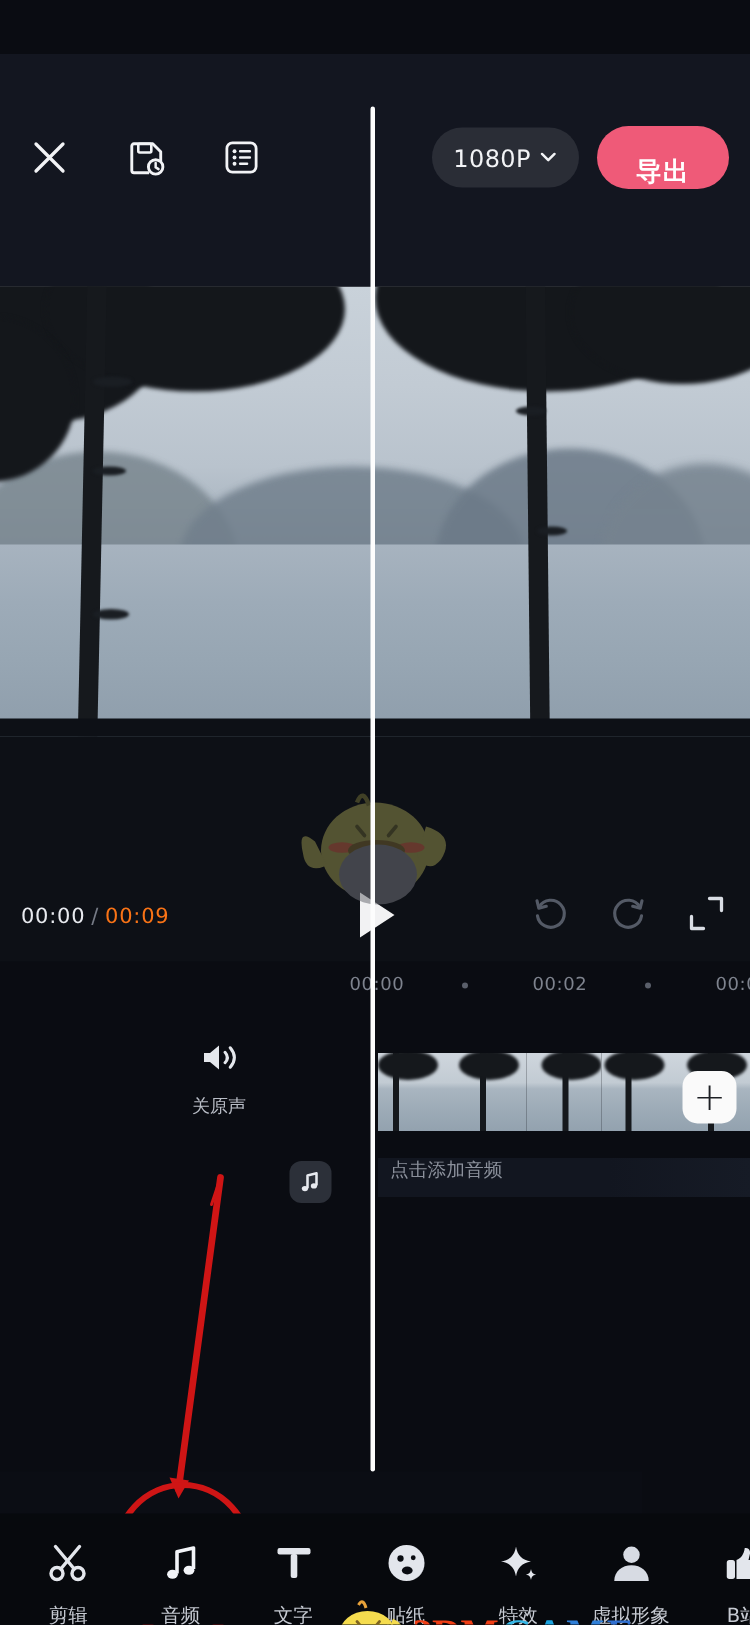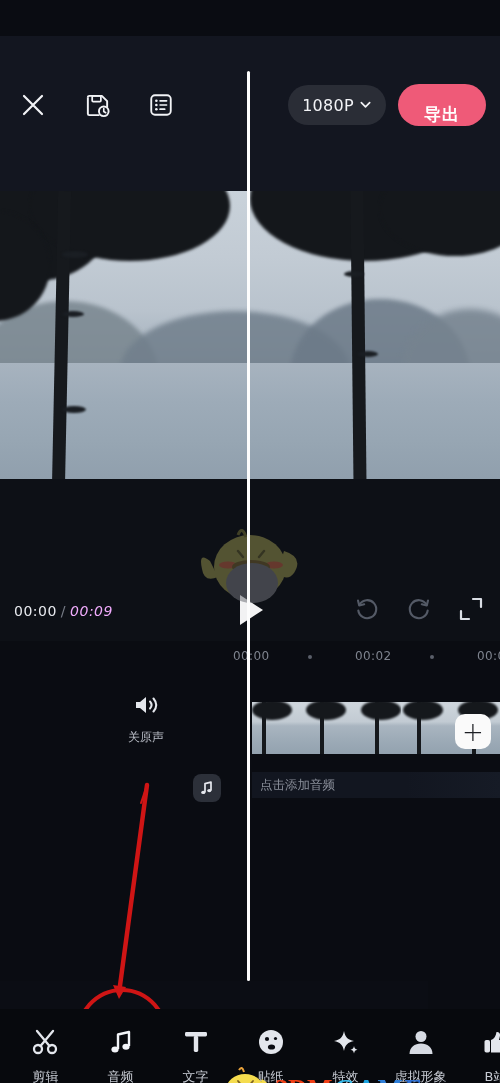--- a/index.html
+++ b/index.html
@@ -58,21 +58,21 @@
 
   
   .playerbar {
     position: absolute; top: 455px; left: 0; width: 500px; height: 150px;
     background: #0d1016;
   }
   .timecode {
     position: absolute; left: 14px; top: 120px; transform: translateY(-50%);
     font-size: 14px; color: #e8eaef; letter-spacing: .5px;
   }
-  .timecode .total { color: #f0abfc; font-style: italic; }
+  .timecode .total { color: #f97316; }
   .timecode .sep { color: #767b86; margin: 0 4px; }
   .playbtn { position: absolute; left: 236px; top: 102px; width: 30px; height: 34px; }
   .ctrl-right { position: absolute; right: 16px; top: 105px; display: flex; align-items: center; gap: 26px; }
   .watermark-bird {
     position: absolute; left: 198px; top: 485px; width: 108px; height: 86px;
     opacity: .55; pointer-events: none;
   }
 
   
   .timeline { position: absolute; top: 605px; left: 0; width: 500px; height: 340px; background: #0a0c12; }
@@ -107,21 +107,21 @@
   .thumb .tt { position: absolute; top: 0; width: 4px; height: 52px; background: #15181c; }
   .thumb .cp { position: absolute; top: -2px; width: 40px; height: 20px; background: #15181c; border-radius: 50%; filter: blur(1px); }
   .plus-btn {
     position: absolute; left: 455px; top: 678px; width: 36px; height: 35px;
     background: #fafafa; border-radius: 10px;
     display: flex; align-items: center; justify-content: center;
     color: #1d1f24; font-size: 26px; line-height: 1; font-weight: 300;
   }
   .audio-track {
     position: absolute; left: 252px; top: 736px; width: 248px; height: 26px;
-    display: flex; align-items: center;
+    display: flex; 
     background: linear-gradient(90deg,#121620 0%,#121620 62%,#161b26 100%);
   }
   .audio-track .atxt { font-size: 12.5px; color: #8b909b; padding-left: 8px; }
 
   
   .annot-arrow { position: absolute; left: 95px; top: 745px; width: 80px; height: 230px; pointer-events: none; }
   .annot-circle { position: absolute; left: 72px; top: 950px; width: 100px; height: 108px; pointer-events: none; }
 
   
   .bottombar {

